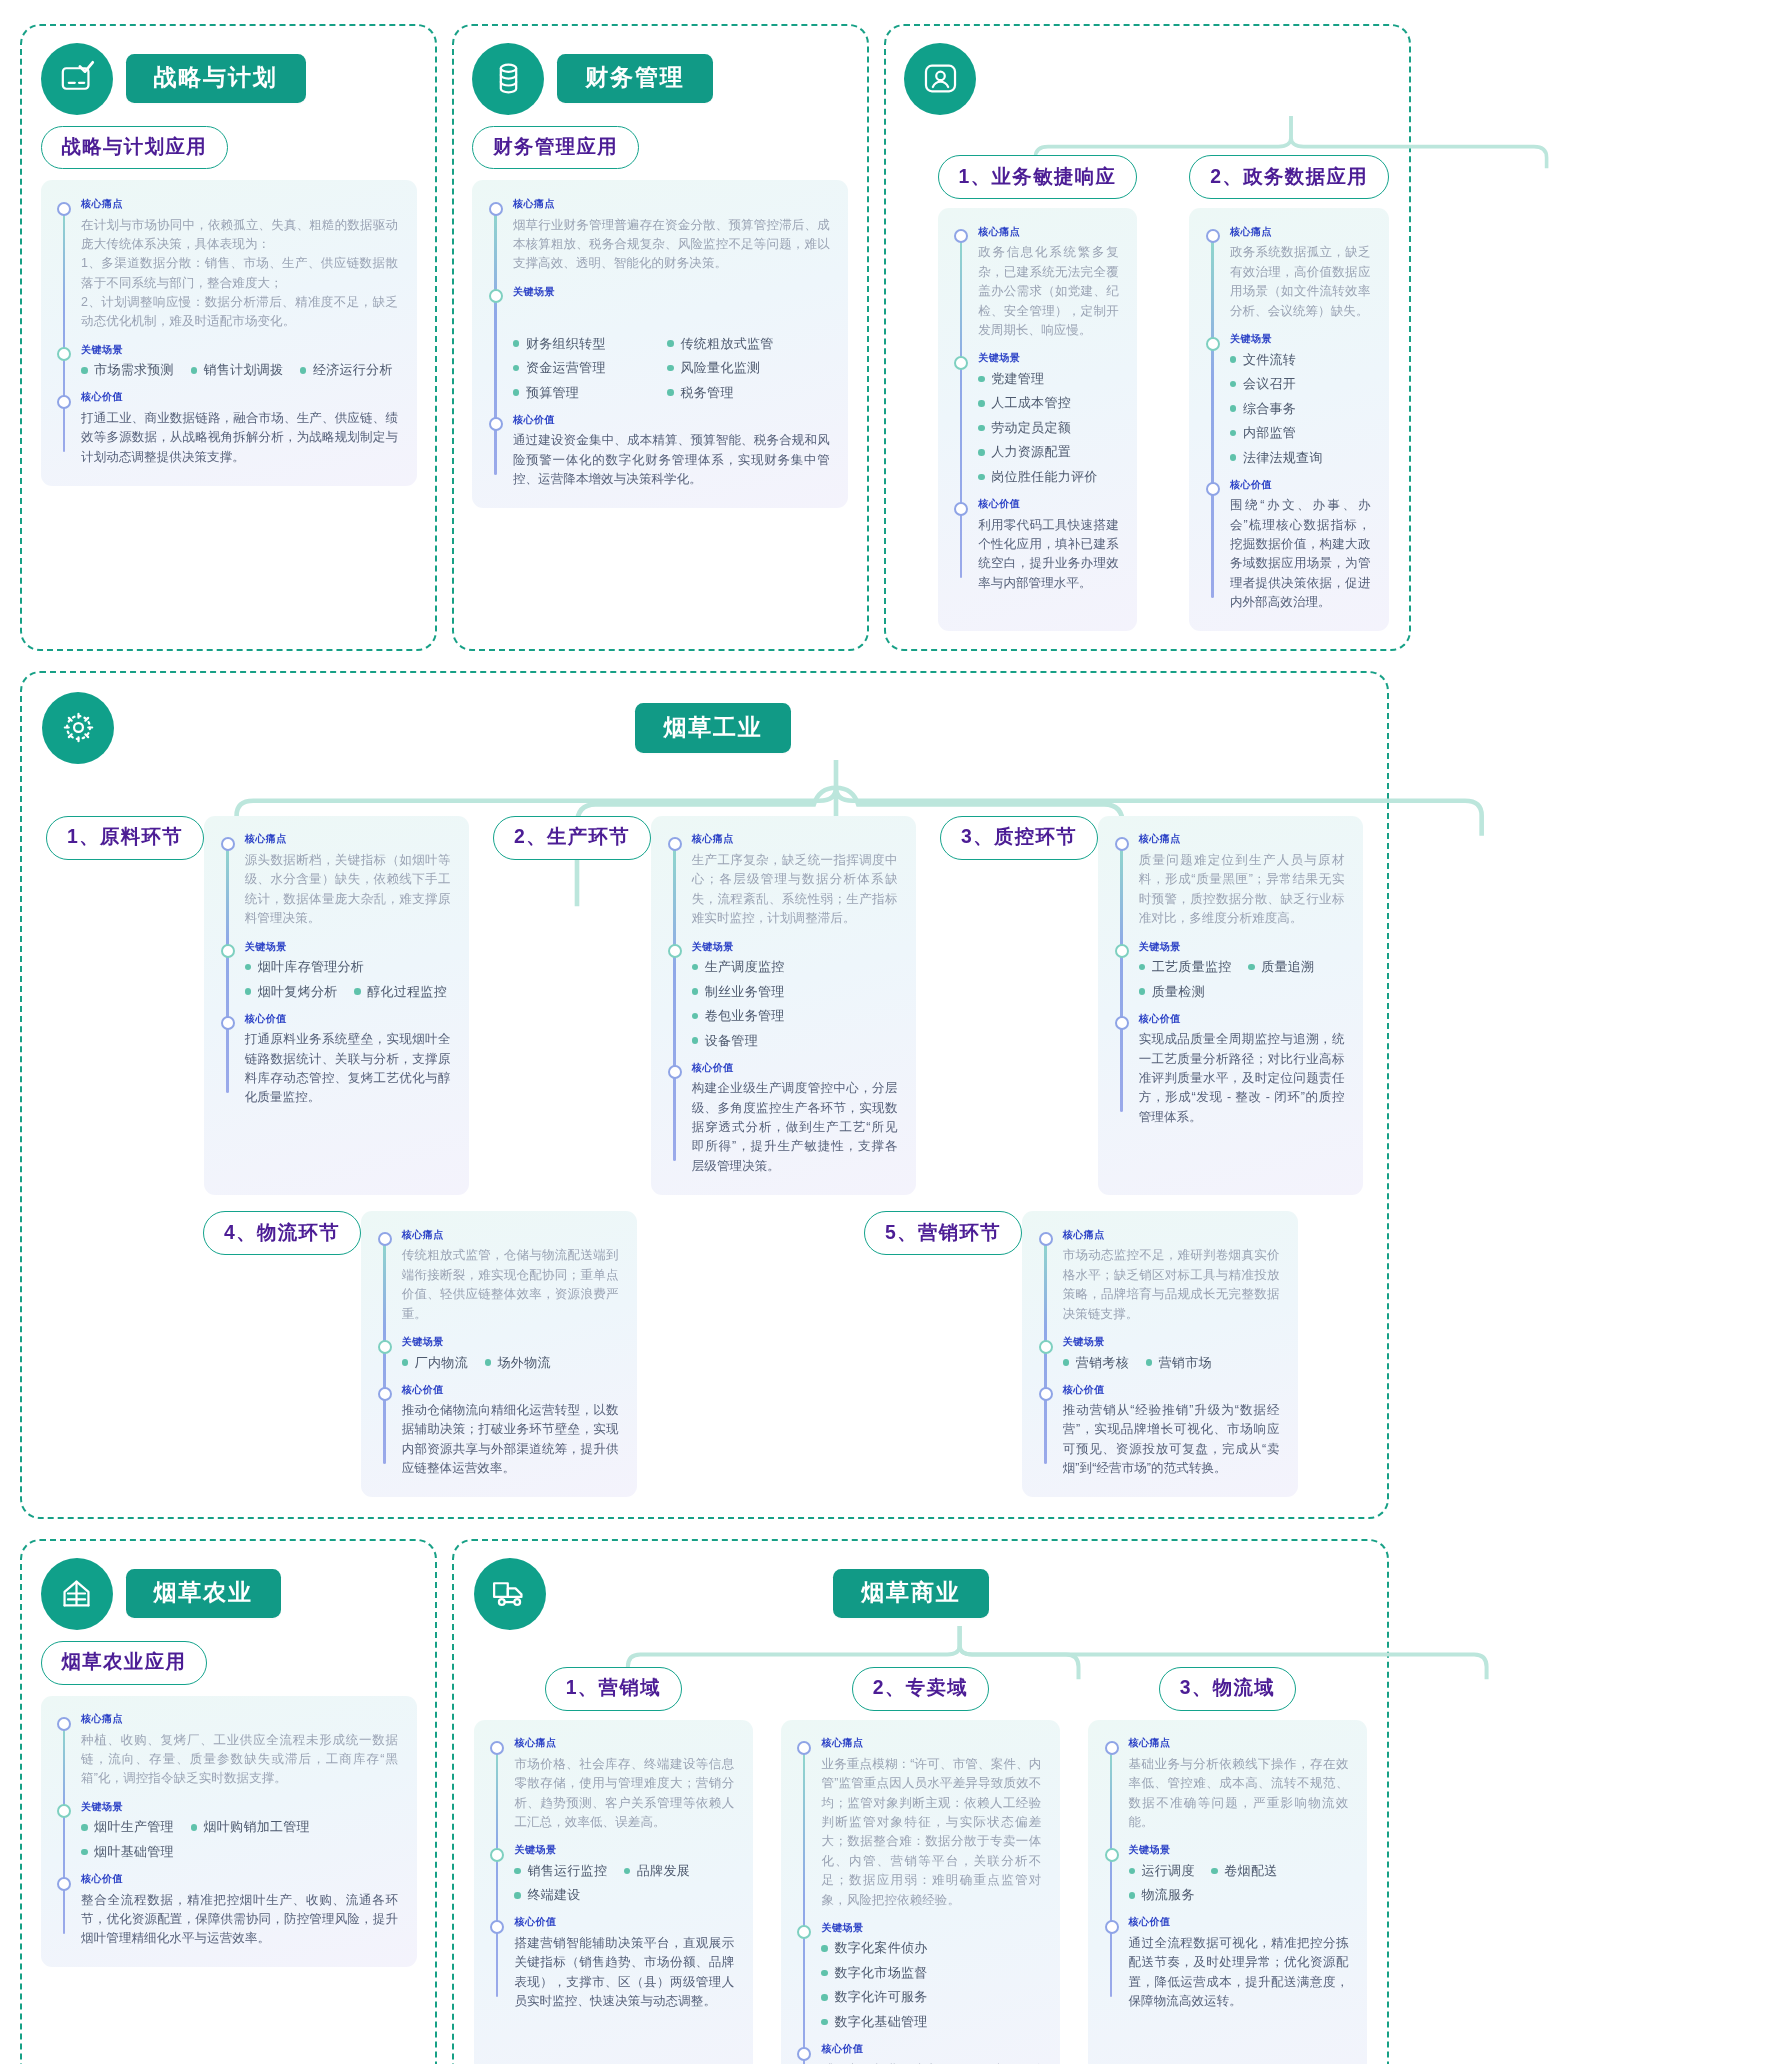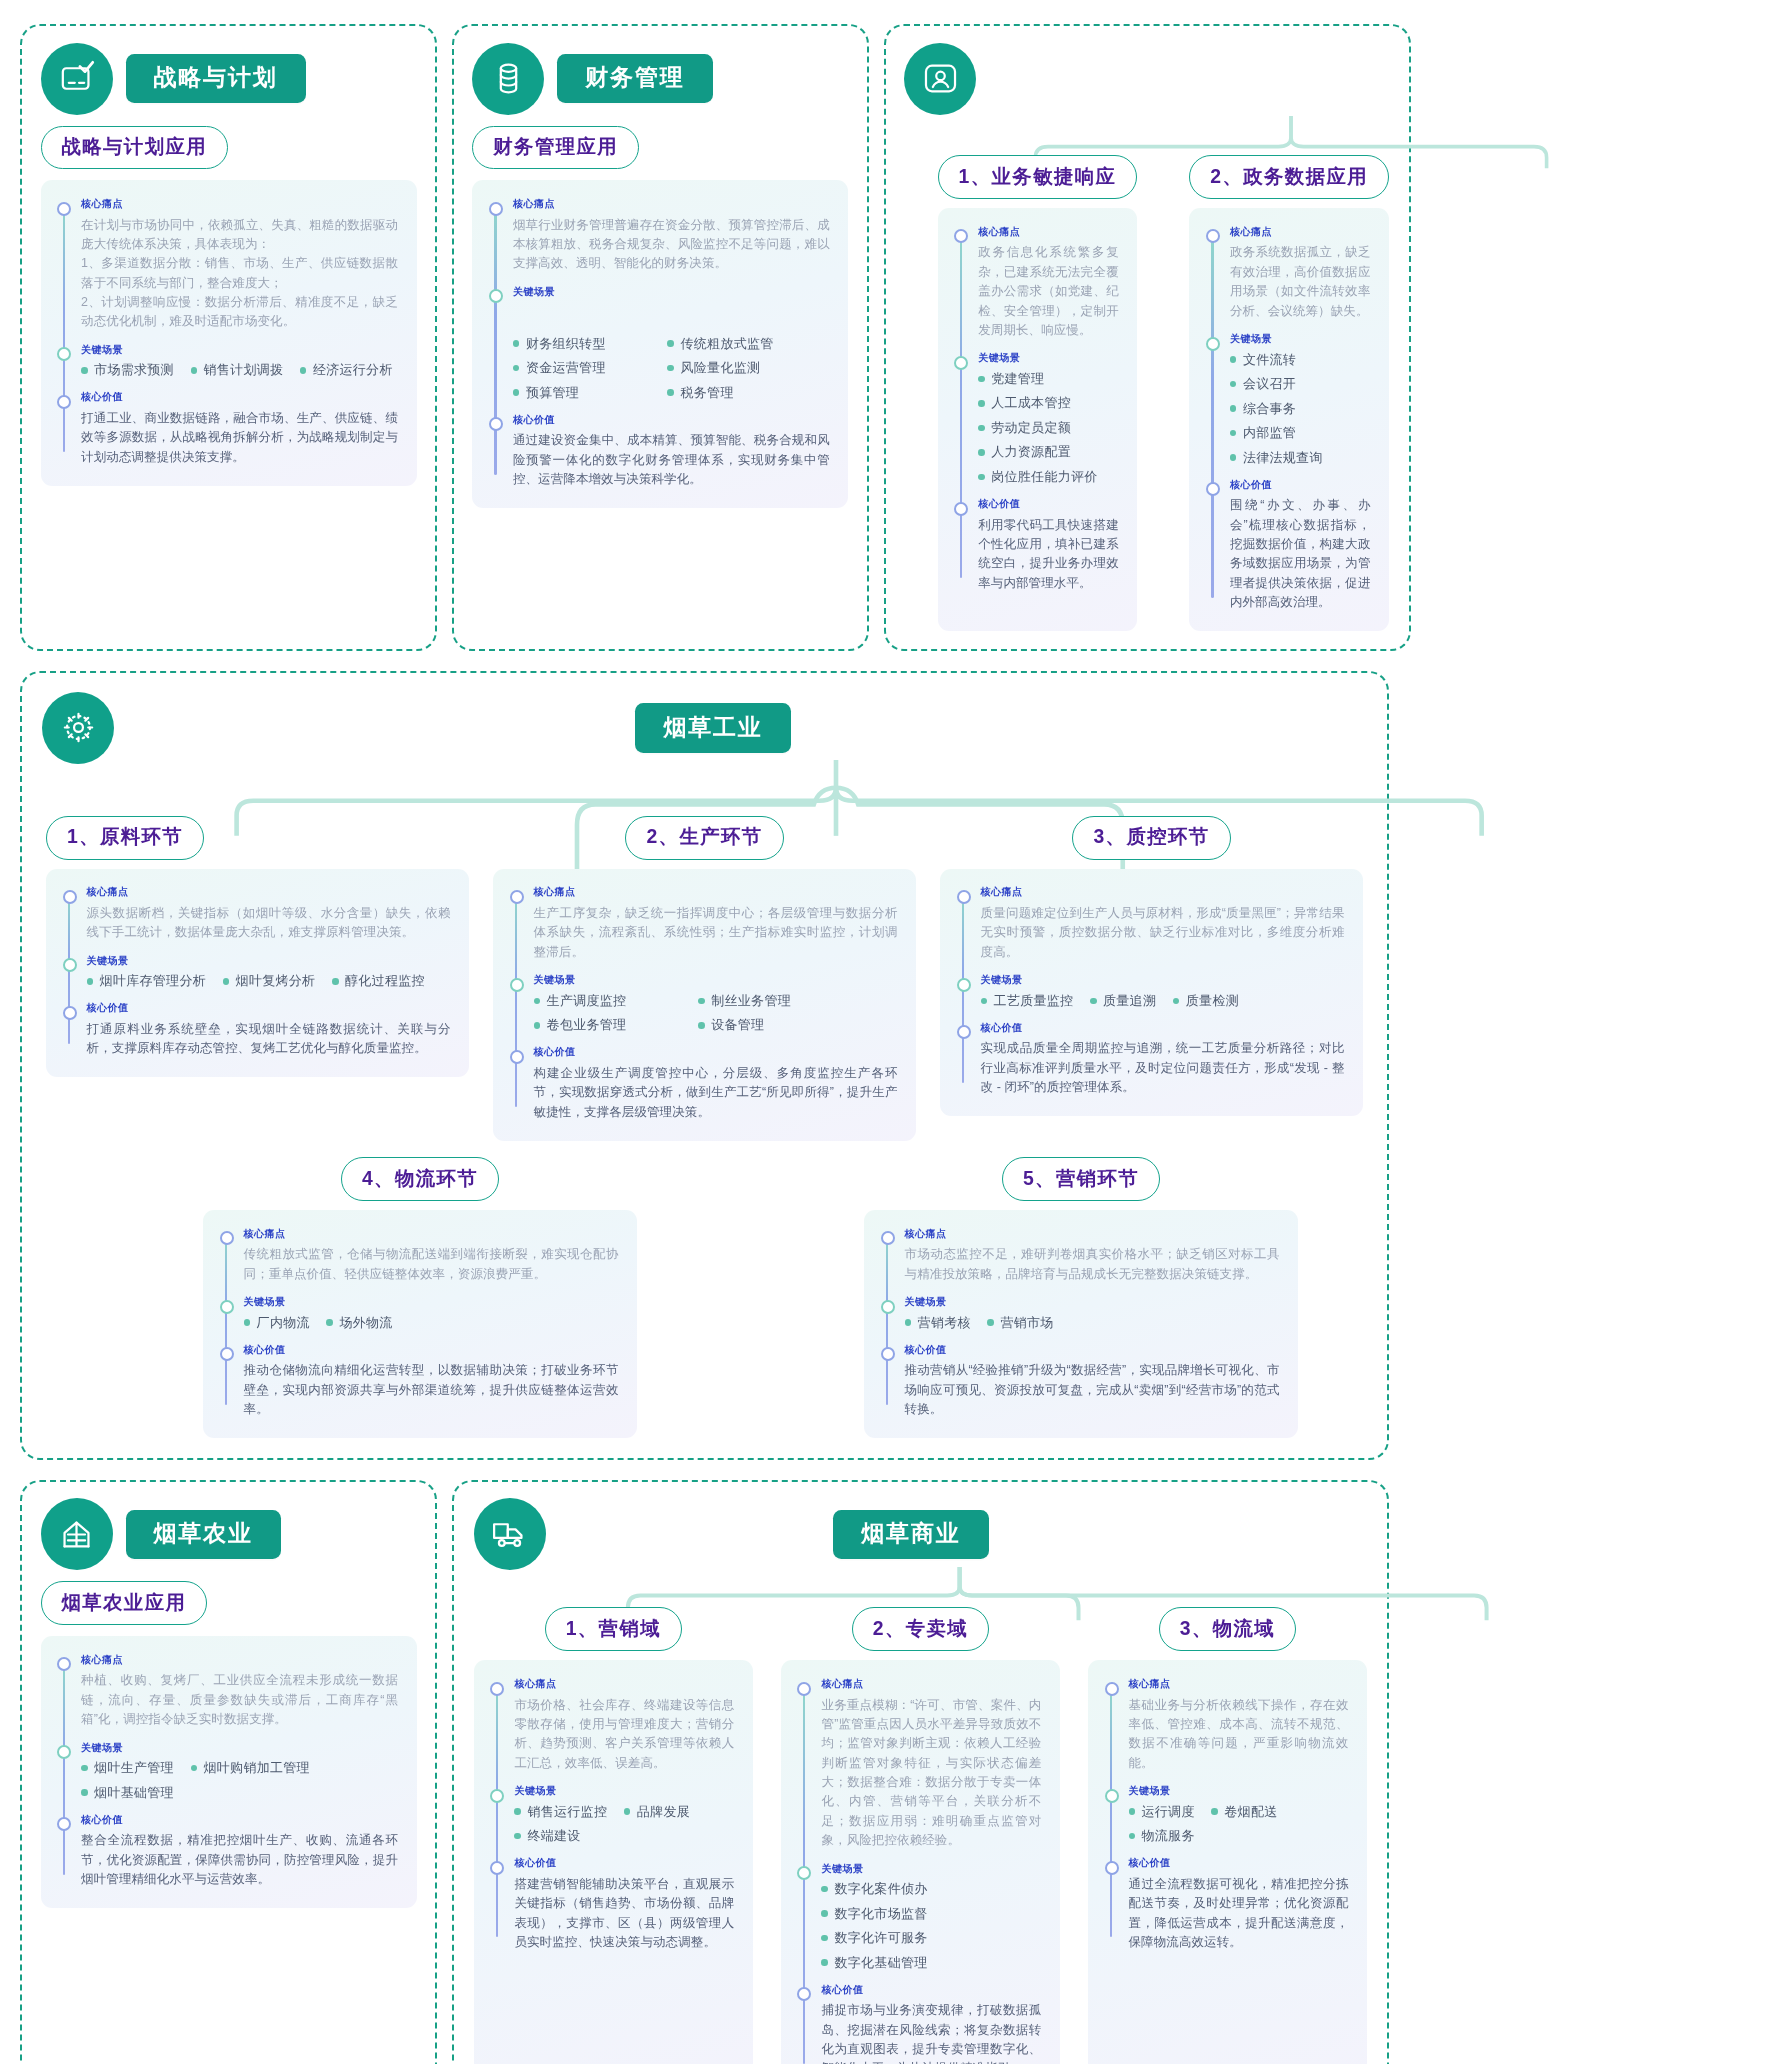--- a/index.html
+++ b/index.html
@@ -115,21 +115,21 @@
   #group-commerce { flex:1 1 auto; }
 
   .gov-branches { display:flex; gap:20px; padding:0 20px 18.5px 20px; }
   .gov-branch { flex:1 1 0; display:flex; flex-direction:column; align-items:flex-start;padding-left:32px; }
   .gov-branch .pill-outline { margin-bottom:9.2px; align-self:flex-start; }
   .gov-branch .card-body { width:100%; flex:1 1 auto; }
 
   .ind-head { display:flex; align-items:center; padding:18.5px 20px 0 20px; position:relative; }
   .ind-title-center { flex:1 1 auto; display:flex; justify-content:center; }
   .ind-row { display:flex; gap:24px; padding:0 24px; position:relative; z-index:2; }
-  .ind-col { flex:1 1 0; display:flex; flex-direction:column; }
+  .ind-col { flex:1 1 0; display:flex; flex-direction:row; }
   .ind-col .pill-outline { align-self:flex-start; margin-bottom:9.2px; }
   .ind-row2 { display:flex; gap:24px; padding:16.6px 24px 20px 24px; position:relative; z-index:2; }
   .ind-row2 .ind-col { flex:1 1 0; max-width:434px; }
   .ind-row2-inner { display:flex; width:100%; gap:24px; padding-left:157px; }
 
   .com-head { display:flex; align-items:center; padding:16.6px 20px 0 20px; }
   .com-branches { display:flex; gap:28px; padding:0 20px 18.5px 20px; }
   .com-branch { flex:1 1 0; display:flex; flex-direction:column; align-items:flex-start; }
   .com-branch .pill-outline { margin-bottom:9.2px; }
   .com-branch .card-body { width:100%; flex:1 1 auto; }

